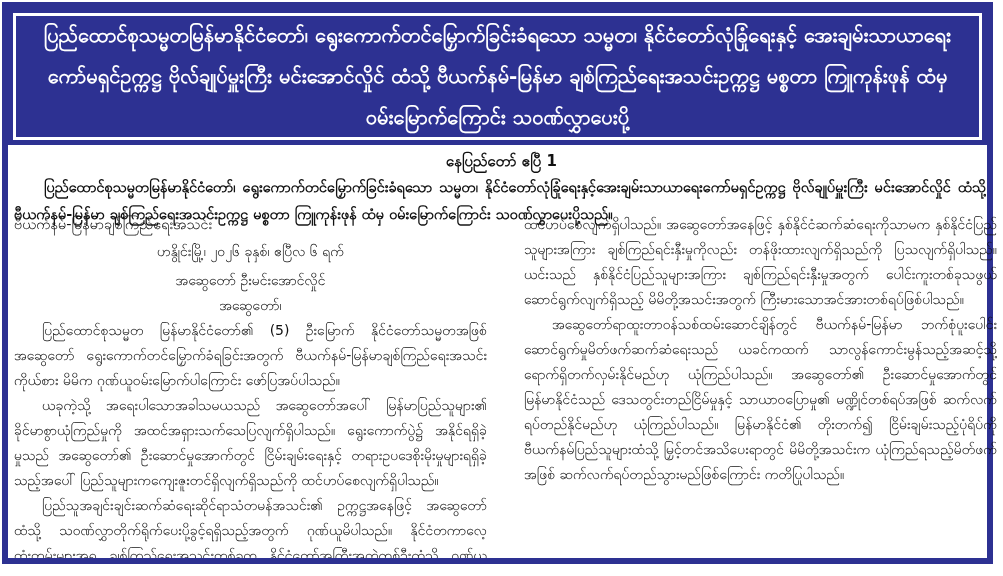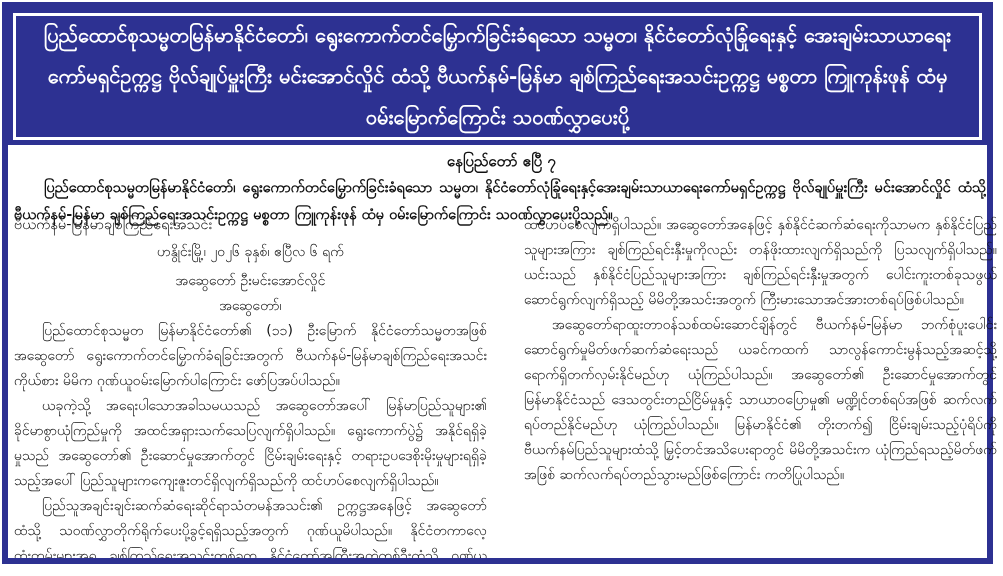--- a/index.html
+++ b/index.html
@@ -89,30 +89,30 @@
 </head>
 <body>
 
 <div class="page-frame"></div>
 
 <div class="banner">
   <div class="banner-inner"></div>
   <div class="banner-text">ပြည်ထောင်စုသမ္မတမြန်မာနိုင်ငံတော်၊ ရွေးကောက်တင်မြှောက်ခြင်းခံရသော သမ္မတ၊ နိုင်ငံတော်လုံခြုံရေးနှင့် အေးချမ်းသာယာရေးကော်မရှင်ဥက္ကဋ္ဌ ဗိုလ်ချုပ်မှူးကြီး မင်းအောင်လှိုင် ထံသို့ ဗီယက်နမ်-မြန်မာ ချစ်ကြည်ရေးအသင်းဥက္ကဋ္ဌ မစ္စတာ ကြူကုန်းဖုန် ထံမှ ဝမ်းမြောက်ကြောင်း သဝဏ်လွှာပေးပို့</div>
 </div>
 
-<div class="dateline">နေပြည်တော် ဧပြီ ၇</div>
+<div class="dateline">နေပြည်တော် ဧပြီ 1</div>
 
 <div class="lead">ပြည်ထောင်စုသမ္မတမြန်မာနိုင်ငံတော်၊ ရွေးကောက်တင်မြှောက်ခြင်းခံရသော သမ္မတ၊ နိုင်ငံတော်လုံခြုံရေးနှင့်အေးချမ်းသာယာရေးကော်မရှင်ဥက္ကဋ္ဌ ဗိုလ်ချုပ်မှူးကြီး မင်းအောင်လှိုင် ထံသို့ ဗီယက်နမ်-မြန်မာ ချစ်ကြည်ရေးအသင်းဥက္ကဋ္ဌ မစ္စတာ ကြူကုန်းဖုန် ထံမှ ဝမ်းမြောက်ကြောင်း သဝဏ်လွှာပေးပို့သည်။</div>
 
 <div class="col col-left">
   <div class="assoc-head">ဗီယက်နမ်-မြန်မာချစ်ကြည်ရေးအသင်း</div>
   <div class="place-date">ဟနွိုင်းမြို့၊ ၂၀၂၆ ခုနှစ်၊ ဧပြီလ ၆ ရက်</div>
   <div class="addr-line">အဆွေတော် ဦးမင်းအောင်လှိုင်</div>
   <div class="addr-line">အဆွေတော်၊</div>
-  <div class="para">ပြည်ထောင်စုသမ္မတ မြန်မာနိုင်ငံတော်၏ (၁၁) ဦးမြောက် နိုင်ငံတော်သမ္မတအဖြစ် အဆွေတော် ရွေးကောက်တင်မြှောက်ခံရခြင်းအတွက် ဗီယက်နမ်-မြန်မာချစ်ကြည်ရေးအသင်းကိုယ်စား မိမိက ဂုဏ်ယူဝမ်းမြောက်ပါကြောင်း ဖော်ပြအပ်ပါသည်။</div>
+  <div class="para">ပြည်ထောင်စုသမ္မတ မြန်မာနိုင်ငံတော်၏ (5) ဦးမြောက် နိုင်ငံတော်သမ္မတအဖြစ် အဆွေတော် ရွေးကောက်တင်မြှောက်ခံရခြင်းအတွက် ဗီယက်နမ်-မြန်မာချစ်ကြည်ရေးအသင်းကိုယ်စား မိမိက ဂုဏ်ယူဝမ်းမြောက်ပါကြောင်း ဖော်ပြအပ်ပါသည်။</div>
   <div class="para">ယခုကဲ့သို့ အရေးပါသောအခါသမယသည် အဆွေတော်အပေါ် မြန်မာပြည်သူများ၏ ခိုင်မာစွာယုံကြည်မှုကို အထင်အရှားသက်သေပြလျက်ရှိပါသည်။ ရွေးကောက်ပွဲ၌ အနိုင်ရရှိခဲ့မှုသည် အဆွေတော်၏ ဦးဆောင်မှုအောက်တွင် ငြိမ်းချမ်းရေးနှင့် တရားဥပဒေစိုးမိုးမှုများရရှိခဲ့သည့်အပေါ် ပြည်သူများကကျေးဇူးတင်ရှိလျက်ရှိသည်ကို ထင်ဟပ်စေလျက်ရှိပါသည်။</div>
   <div class="para">ပြည်သူအချင်းချင်းဆက်ဆံရေးဆိုင်ရာသံတမန်အသင်း၏ ဥက္ကဋ္ဌအနေဖြင့် အဆွေတော်ထံသို့ သဝဏ်လွှာတိုက်ရိုက်ပေးပို့ခွင့်ရရှိသည့်အတွက် ဂုဏ်ယူမိပါသည်။ နိုင်ငံတကာလေ့ထုံးတမ်းများအရ ချစ်ကြည်ရေးအသင်းတစ်ခုက နိုင်ငံတော်အကြီးအကဲတစ်ဦးထံသို့ ဂုဏ်ယူဝမ်းမြောက်ကြောင်းသဝဏ်လွှာ လိပ်မူပေးပို့ခွင့်ရရှိခြင်းမှာ ရှားပါးသည့်အခွင့်အရေးဖြစ်ပါသည်။ မိမိ ယခုကဲ့သို့အခွင့်အရေးရရှိခြင်းသည် ပြည်သူအချင်းချင်းသံခင်းတမန်ခင်း၏ အရေးပါမှုအပေါ် အဆွေတော်၏ ထူးခြားသောအမြင်နှင့် ကတိကဝတ်ပြုမှုကို</div>
 </div>
 
 <div class="col col-right">
   <div class="para para-cont">ထင်ဟပ်စေလျက်ရှိပါသည်။ အဆွေတော်အနေဖြင့် နှစ်နိုင်ငံဆက်ဆံရေးကိုသာမက နှစ်နိုင်ငံပြည်သူများအကြား ချစ်ကြည်ရင်းနှီးမှုကိုလည်း တန်ဖိုးထားလျက်ရှိသည်ကို ပြသလျက်ရှိပါသည်။ ယင်းသည် နှစ်နိုင်ငံပြည်သူများအကြား ချစ်ကြည်ရင်းနှီးမှုအတွက် ပေါင်းကူးတစ်ခုသဖွယ် ဆောင်ရွက်လျက်ရှိသည့် မိမိတို့အသင်းအတွက် ကြီးမားသောအင်အားတစ်ရပ်ဖြစ်ပါသည်။</div>
   <div class="para">အဆွေတော်ရာထူးတာဝန်သစ်ထမ်းဆောင်ချိန်တွင် ဗီယက်နမ်-မြန်မာ ဘက်စုံပူးပေါင်းဆောင်ရွက်မှုမိတ်ဖက်ဆက်ဆံရေးသည် ယခင်ကထက် သာလွန်ကောင်းမွန်သည့်အဆင့်သို့ ရောက်ရှိတက်လှမ်းနိုင်မည်ဟု ယုံကြည်ပါသည်။ အဆွေတော်၏ ဦးဆောင်မှုအောက်တွင် မြန်မာနိုင်ငံသည် ဒေသတွင်းတည်ငြိမ်မှုနှင့် သာယာဝပြောမှု၏ မဏ္ဍိုင်တစ်ရပ်အဖြစ် ဆက်လက်ရပ်တည်နိုင်မည်ဟု ယုံကြည်ပါသည်။ မြန်မာနိုင်ငံ၏ တိုးတက်၍ ငြိမ်းချမ်းသည့်ပုံရိပ်ကို ဗီယက်နမ်ပြည်သူများထံသို့ မြှင့်တင်အသိပေးရာတွင် မိမိတို့အသင်းက ယုံကြည်ရသည့်မိတ်ဖက်အဖြစ် ဆက်လက်ရပ်တည်သွားမည်ဖြစ်ကြောင်း ကတိပြုပါသည်။</div>
 
 </div>
 

